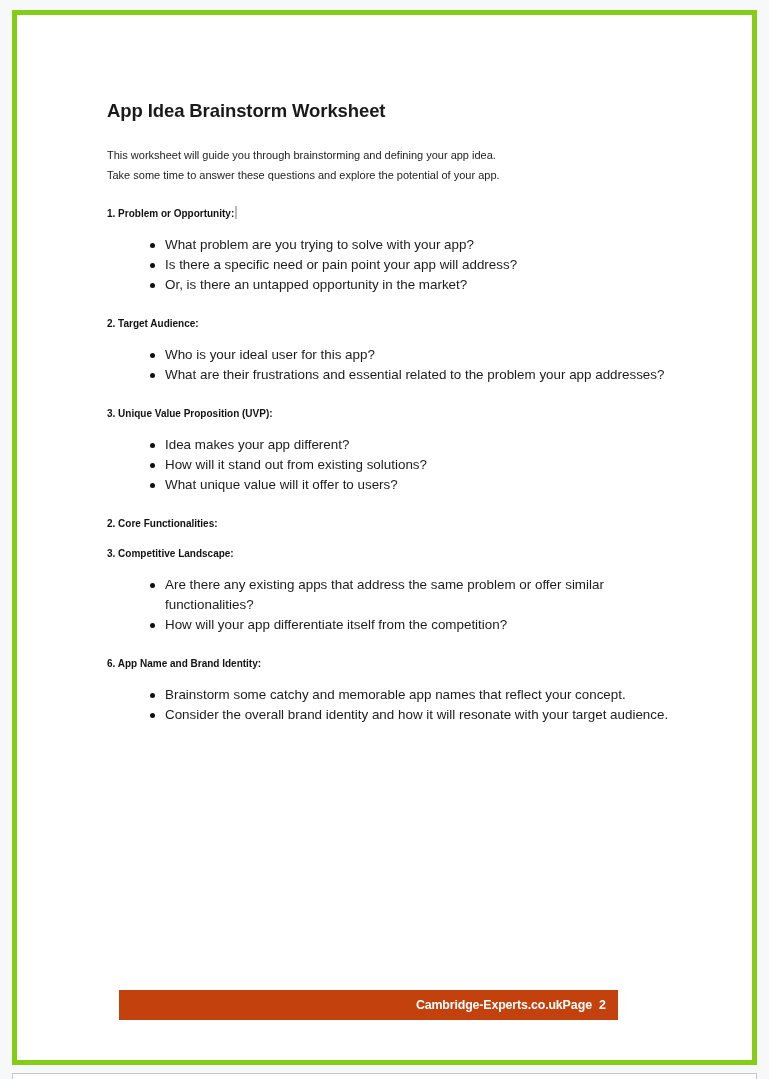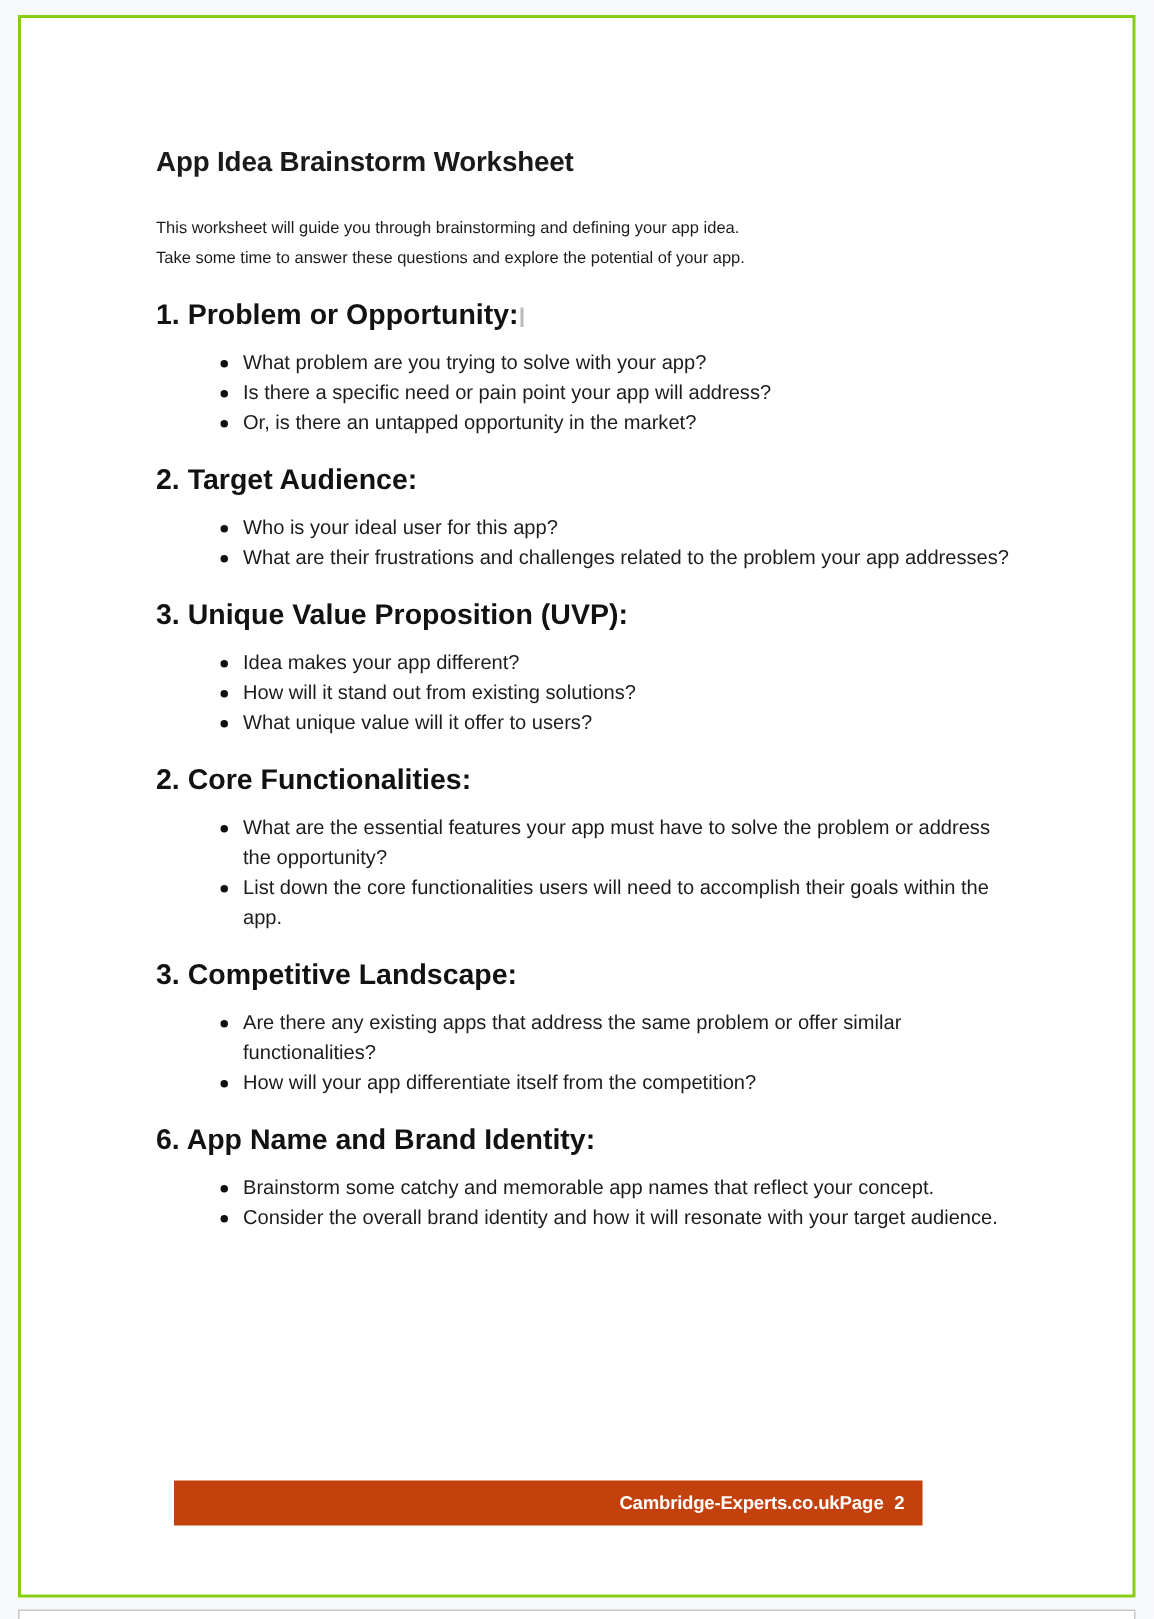--- a/index.html
+++ b/index.html
@@ -17,21 +17,21 @@
   }
 
   
   .page-sheet {
     position: absolute;
     left: 12px;
     top: 10px;
     width: 745px;
     height: 1055px;
     background: #ffffff;
-    border: 2px solid #84cc16;
+    border: 5px solid #84cc16;
     box-sizing: border-box;
   }
   .page-sheet-next {
     position: absolute;
     left: 12px;
     top: 1073px;
     width: 745px;
     height: 60px;
     background: #ffffff;
     border: 1px solid #c8c8c8;
@@ -57,21 +57,21 @@
 
   .intro {
     font-size: 11px;
     color: #1c1c1c;
     line-height: 20px;
     margin: 0 0 20px 0;
   }
   .intro-line { display: block; }
 
   .sec-heading {
-    font-size: 19px;
+    font-size: 10px;
     font-weight: bold;
     color: #121212;
     margin: 0 0 13px 0;
     line-height: 17px;
   }
 
   .caret {
     display: inline-block;
     width: 2px;
     height: 13px;
@@ -153,33 +153,29 @@
     <div id="sections-root">
         <div class="sec-heading">1. Problem or Opportunity:<span class="caret"></span></div>
         <ul class="bullets">
           <li>What problem are you trying to solve with your app?</li>
           <li>Is there a specific need or pain point your app will address?</li>
           <li>Or, is there an untapped opportunity in the market?</li>
         </ul>
         <div class="sec-heading">2. Target Audience:</div>
         <ul class="bullets">
           <li>Who is your ideal user for this app?</li>
-          <li>What are their frustrations and challenges related to the problem your app addresses?</li>
+          <li>What are their frustrations and essential related to the problem your app addresses?</li>
         </ul>
         <div class="sec-heading">3. Unique Value Proposition (UVP):</div>
         <ul class="bullets">
           <li>Idea makes your app different?</li>
           <li>How will it stand out from existing solutions?</li>
           <li>What unique value will it offer to users?</li>
         </ul>
         <div class="sec-heading">2. Core Functionalities:</div>
-        <ul class="bullets">
-          <li>What are the essential features your app must have to solve the problem or address the opportunity?</li>
-          <li>List down the core functionalities users will need to accomplish their goals within the app.</li>
-        </ul>
         <div class="sec-heading">3. Competitive Landscape:</div>
         <ul class="bullets">
           <li>Are there any existing apps that address the same problem or offer similar functionalities?</li>
           <li>How will your app differentiate itself from the competition?</li>
         </ul>
         <div class="sec-heading">6. App Name and Brand Identity:</div>
         <ul class="bullets">
           <li>Brainstorm some catchy and memorable app names that reflect your concept.</li>
           <li>Consider the overall brand identity and how it will resonate with your target audience.</li>
         </ul>

